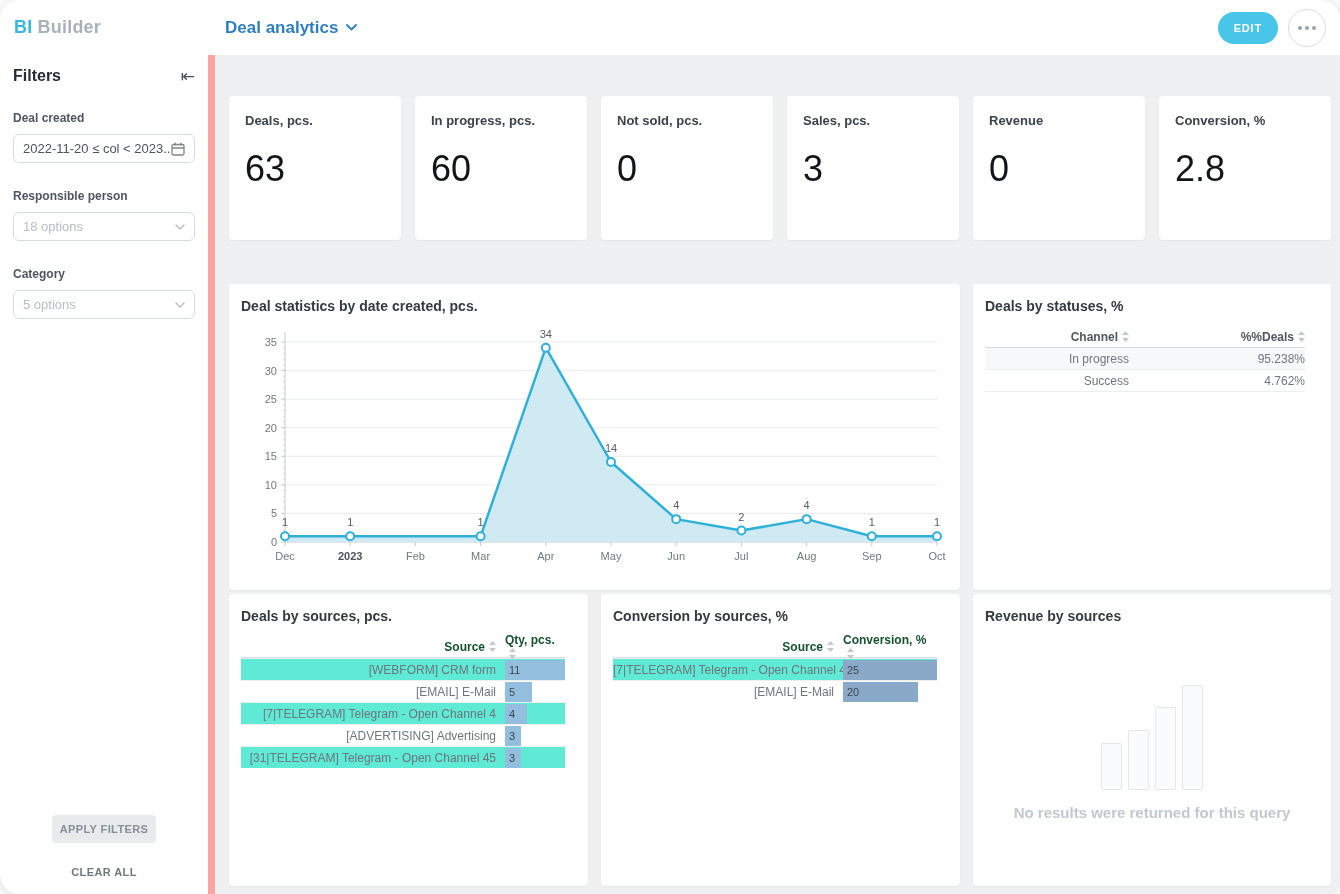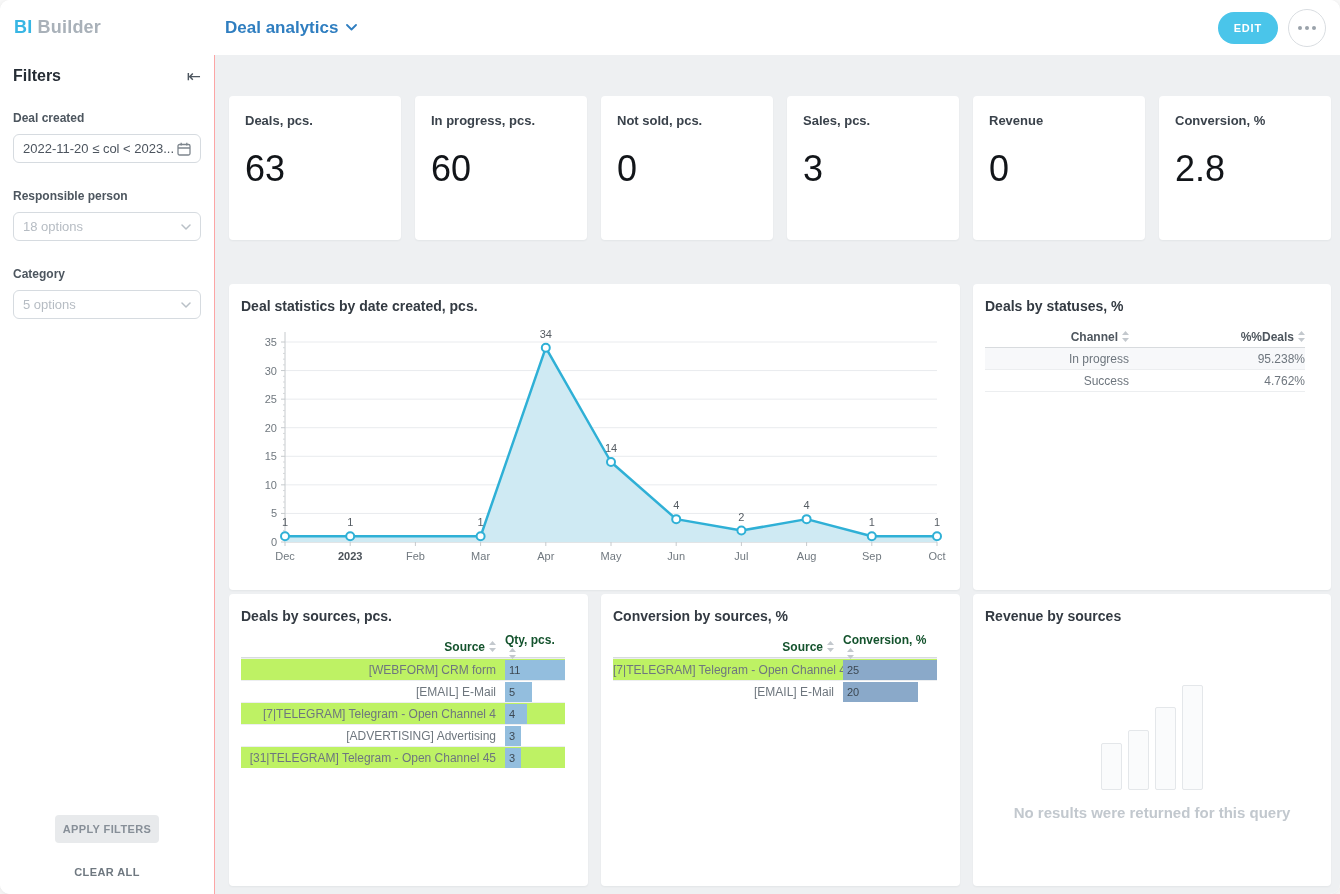--- a/index.html
+++ b/index.html
@@ -1,39 +1,39 @@
 <!DOCTYPE html>
 <html><head>
 <meta charset="utf-8">
 <style>
   * { box-sizing: border-box; margin: 0; padding: 0; }
   html,body { width:1340px; height:894px; background:#fff; overflow:hidden;
     font-family:"Liberation Sans","DejaVu Sans",sans-serif; }
-  .window { position:absolute; inset:0; width:1340px; height:894px; border-radius:10px;
+  .window { position:absolute; inset:0; width:1340px; height:894px; border-radius:20px;
     overflow:hidden; background:#fff; box-shadow:0 2px 16px rgba(0,0,0,.16); }
 
   
   .topbar { position:absolute; left:0; top:0; right:0; height:55px; background:#fff;
     display:flex; align-items:center; z-index:5; }
   .logo { margin-left:14px; font-size:18px; font-weight:700; letter-spacing:.2px; cursor:default; }
   .logo .bi { color:#38b6e4; }
   .logo .builder { color:#a9b1b9; font-weight:600; }
   .board-title { position:absolute; left:225px; display:flex; align-items:center; gap:8px;
     color:#2f7ec0; font-size:17px; font-weight:600; cursor:pointer; }
   .topbar-right { position:absolute; right:14px; display:flex; align-items:center; gap:10px; }
   .edit-btn { min-width:58px; height:32px; padding:0 16px; border:none; border-radius:16px;
     background:#4ac5ea; color:#fff; font-size:11px; font-weight:700; letter-spacing:.8px;
     cursor:pointer; font-family:inherit; }
   .more-btn { width:38px; height:38px; border-radius:50%; background:#fff; border:1px solid #d9dde1;
     display:flex; align-items:center; justify-content:center; gap:3px; cursor:pointer; }
   .more-btn i { width:4px; height:4px; border-radius:50%; background:#9aa2aa; display:block; }
 
   
   .sidebar { position:absolute; left:0; top:55px; bottom:0; width:215px; background:#fff;
-    border-right:1px solid #fca5a5; padding:0 13px; }
+    border-right:7px solid #fca5a5; padding:0 13px; }
   .sidebar-head { display:flex; align-items:center; justify-content:space-between; margin-top:12px; }
   .sidebar-head h2 { font-size:16px; font-weight:700; color:#262d35; }
   .collapse-icon { color:#4d565f; font-size:17px; cursor:pointer; line-height:1; }
   .fld-label { margin-top:26px; font-size:12px; font-weight:700; color:#4d565f; }
   .fld-box { margin-top:9px; height:29px; border:1px solid #d6dbe0; border-radius:6px;
     display:flex; align-items:center; padding:0 9px; cursor:pointer; background:#fff; }
   .fld-box .val { flex:1; font-size:13px; color:#4c545e; white-space:nowrap; overflow:hidden; }
   .fld-box .ph { color:#b6bcc3; }
   .fld-box svg { flex:none; }
   .sidebar-foot { position:absolute; left:0; right:0; bottom:14px; text-align:center; }
@@ -69,21 +69,21 @@
   .t-row.alt { background:#f7f8fa; }
   .c-status { flex:0 0 45%; text-align:right; }
   .c-pct { flex:1; text-align:right; }
   .sort-ic { display:inline-block; margin-left:4px; vertical-align:-1px; }
 
   .bt-panel { padding:14px 23px 0 12px; }
   .bt-head { display:flex; align-items:center; height:22px; font-weight:700; color:#14532d; font-size:12px; }
   .bt-src-h { flex:1; text-align:right; padding-right:9px; }
   .bt-bar-h { flex:none; text-align:left; }
   .bt-row { display:flex; align-items:center; height:22px; border-top:1px solid #eceef0; font-size:12px; color:#6e767e; }
-  .bt-row.alt { background:#bef264; }
+  .bt-row.alt { background:#5eead4; }
   .bt-src { flex:1; text-align:right; padding-right:9px; white-space:nowrap; overflow:hidden; }
   .bt-barcell { flex:none; height:22px; padding:1px 0; }
   .bt-bar { height:20px; font-size:11px; color:#3c4852; padding:4px 0 0 4px; }
 
   
   .empty-panel { padding:14px 12px 0 12px; position:relative; }
   .empty-state { position:absolute; left:0; right:0; top:86px; display:flex; flex-direction:column; align-items:center; }
   .empty-bars { display:flex; align-items:flex-end; gap:6px; height:110px; }
   .empty-bars i { display:block; width:21px; background:#fafbfc; border:1px solid #e4e7ea; border-radius:2px; }
   .empty-text { margin-top:14px; font-size:15px; font-weight:600; color:#c2c8ce; }

